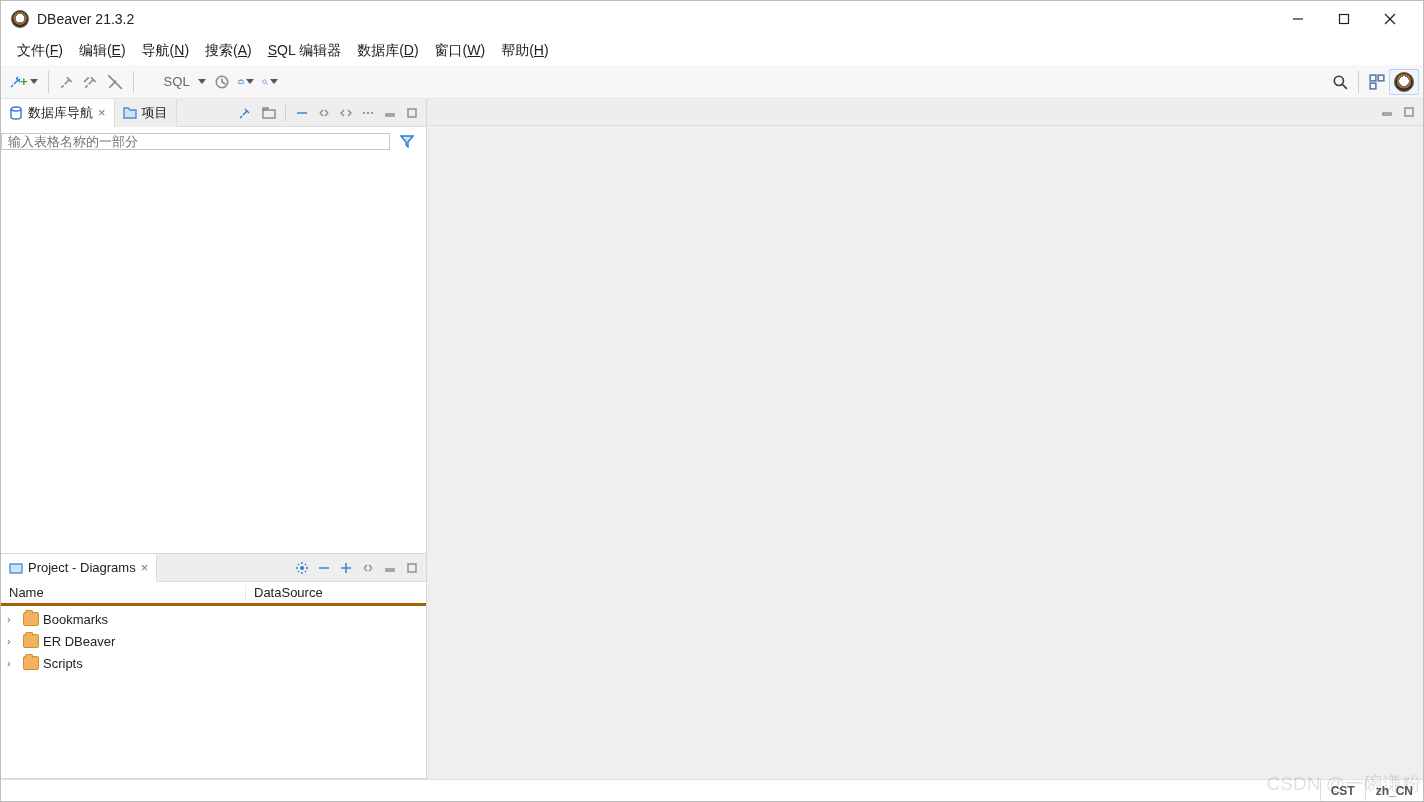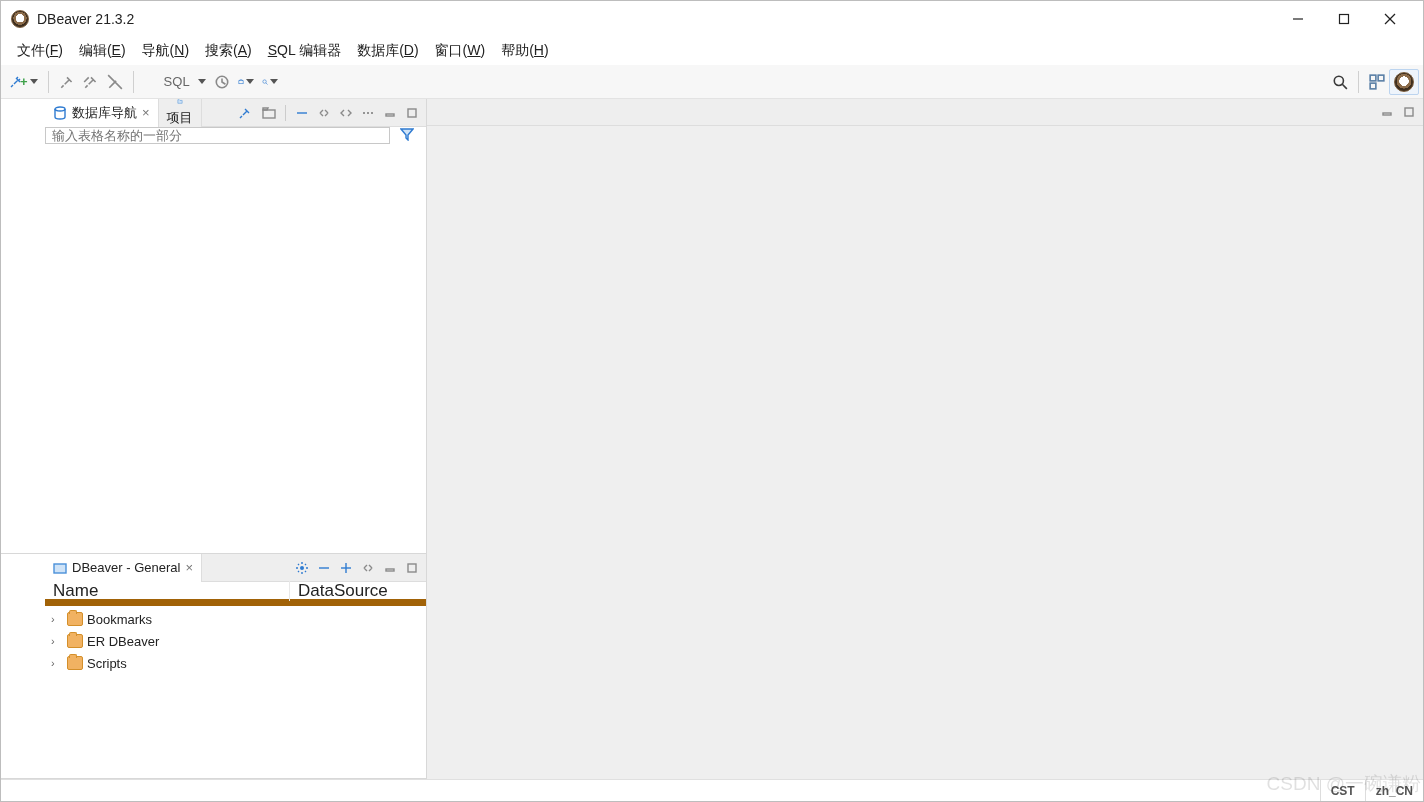--- a/index.html
+++ b/index.html
@@ -42,46 +42,46 @@
   .icon { width: 16px; height: 16px; display: inline-block; }
   .icon-plug { width: 14px; height: 14px; }
   .icon-plug svg { width:14px; height:14px; }
   .sql-label { color: #666; margin-left: 20px; font-size: 13px; }
   .toolbar-right { margin-left: auto; display: flex; align-items: center; }
   .toolbar-right .persp { width:20px; height:20px; border-radius:50%; background: radial-gradient(circle at 50% 45%, #fff 35%, #8b6b49 36%, #8b6b49 55%, #3d2e1f 56%); border:1px solid #7a5c3b; }
   
   .content { flex: 1; display: flex; overflow: hidden; }
   .left-col { width: 426px; display: flex; flex-direction: column; border-right: 1px solid #d8d8d8; }
   
-  .view { display: flex; flex-direction: column; border-bottom: 1px solid #d8d8d8; background:#fff;padding-left:44px; }
+  .view { display: flex; flex-direction: column; border-bottom: 1px solid #d8d8d8; background:#fff; }
   .view.top { flex: 1; }
   .view.bottom { height: 225px; }
   .view-tabs {
     height: 28px; background: #eeeeee; border-bottom: 1px solid #ddd;
     display: flex; align-items: center;
   }
   .view-tab {
     height: 28px; display: flex; align-items: center; gap: 5px;
     padding: 0 8px; background: #fff; border-right: 1px solid #ddd;
     font-size: 13px;
   }
-  .view-tab.inactive { background: #eeeeee; flex-direction: column; }
+  .view-tab.inactive { background: #eeeeee; }
   .view-tab .close { color:#777; font-size:13px; }
   .mini-toolbar { margin-left: auto; display: flex; align-items: center; gap: 2px; padding-right: 4px; }
   .mini-btn { width: 20px; height: 20px; display:flex; align-items:center; justify-content:center; }
   .mini-btn svg { width:14px; height:14px; }
-  .filter-row { height: 28px; display: flex; align-items: flex-start; background: #fff; }
+  .filter-row { height: 28px; display: flex; align-items: center; background: #fff; }
   .filter-input {
     flex: 1; border: 1px solid #c8c8c8; padding: 0 6px; font-size: 13px;
     color: #9a9a9a; outline: none;
   }
   .filter-icon { width: 36px; display:flex; align-items:center; justify-content:center; border-left:0; }
   .tree-area { flex:1; background:#fff; }
   
-  .proj-columns { height: 24px; display:flex; align-items:center; font-size:17px; color:#222; border-bottom:7px solid #a16207; }
+  .proj-columns { height: 24px; display:flex; align-items:center; font-size:13px; color:#222; border-bottom:3px solid #a16207; }
   .proj-columns .col { padding: 0 8px; }
   .proj-columns .col.name { width: 245px; border-right:1px solid #e8e8e8; }
   .proj-tree { flex:1; overflow:auto; padding: 2px 0; }
   .tree-row { height: 22px; display:flex; align-items:center; gap:4px; padding-left: 6px; font-size:13px; }
   .tree-row .chevron { width:12px; color:#666; font-size:11px; }
   .folder-ico { width:16px; height:14px; background:#f1b262; border-radius:2px; display:inline-block; position:relative; border:1px solid #d48f2a; }
   .folder-ico::before { content:""; position:absolute; top:-3px; left:1px; width:6px; height:3px; background:#f1b262; border:1px solid #d48f2a; border-bottom:none; border-radius:2px 2px 0 0;}
   
   .editor-area { flex:1; display:flex; flex-direction:column; background:#efefef; }
   .editor-tabs { height: 27px; background:#eeeeee; border-bottom:1px solid #ddd; display:flex; align-items:center; }
@@ -291,21 +291,21 @@
         </div>
         <div class="tree-area"></div>
       </div>
 
       <div class="view bottom">
         <div class="view-tabs">
           <div class="view-tab">
             <svg width="14" height="14" viewBox="0 0 14 14">
                 <rect x="1" y="3" width="12" height="9" stroke="#4a90d9" fill="#cfe3f7"></rect>
               </svg>
-            <span>DBeaver - General</span>
+            <span>Project - Diagrams</span>
             <span class="close">×</span>
           </div>
           <div class="mini-toolbar">
             <div class="mini-btn blue">
                 <svg viewBox="0 0 14 14">
                   <circle cx="7" cy="7" r="2" fill="#2f7bd1" stroke="none"></circle>
                   <path d="M7 1 L7 3 M7 11 L7 13 M1 7 L3 7 M11 7 L13 7 M3 3 L4 4 M10 10 L11 11 M3 11 L4 10 M10 4 L11 3"></path>
                 </svg>
               </div>
             <div class="mini-btn blue">

